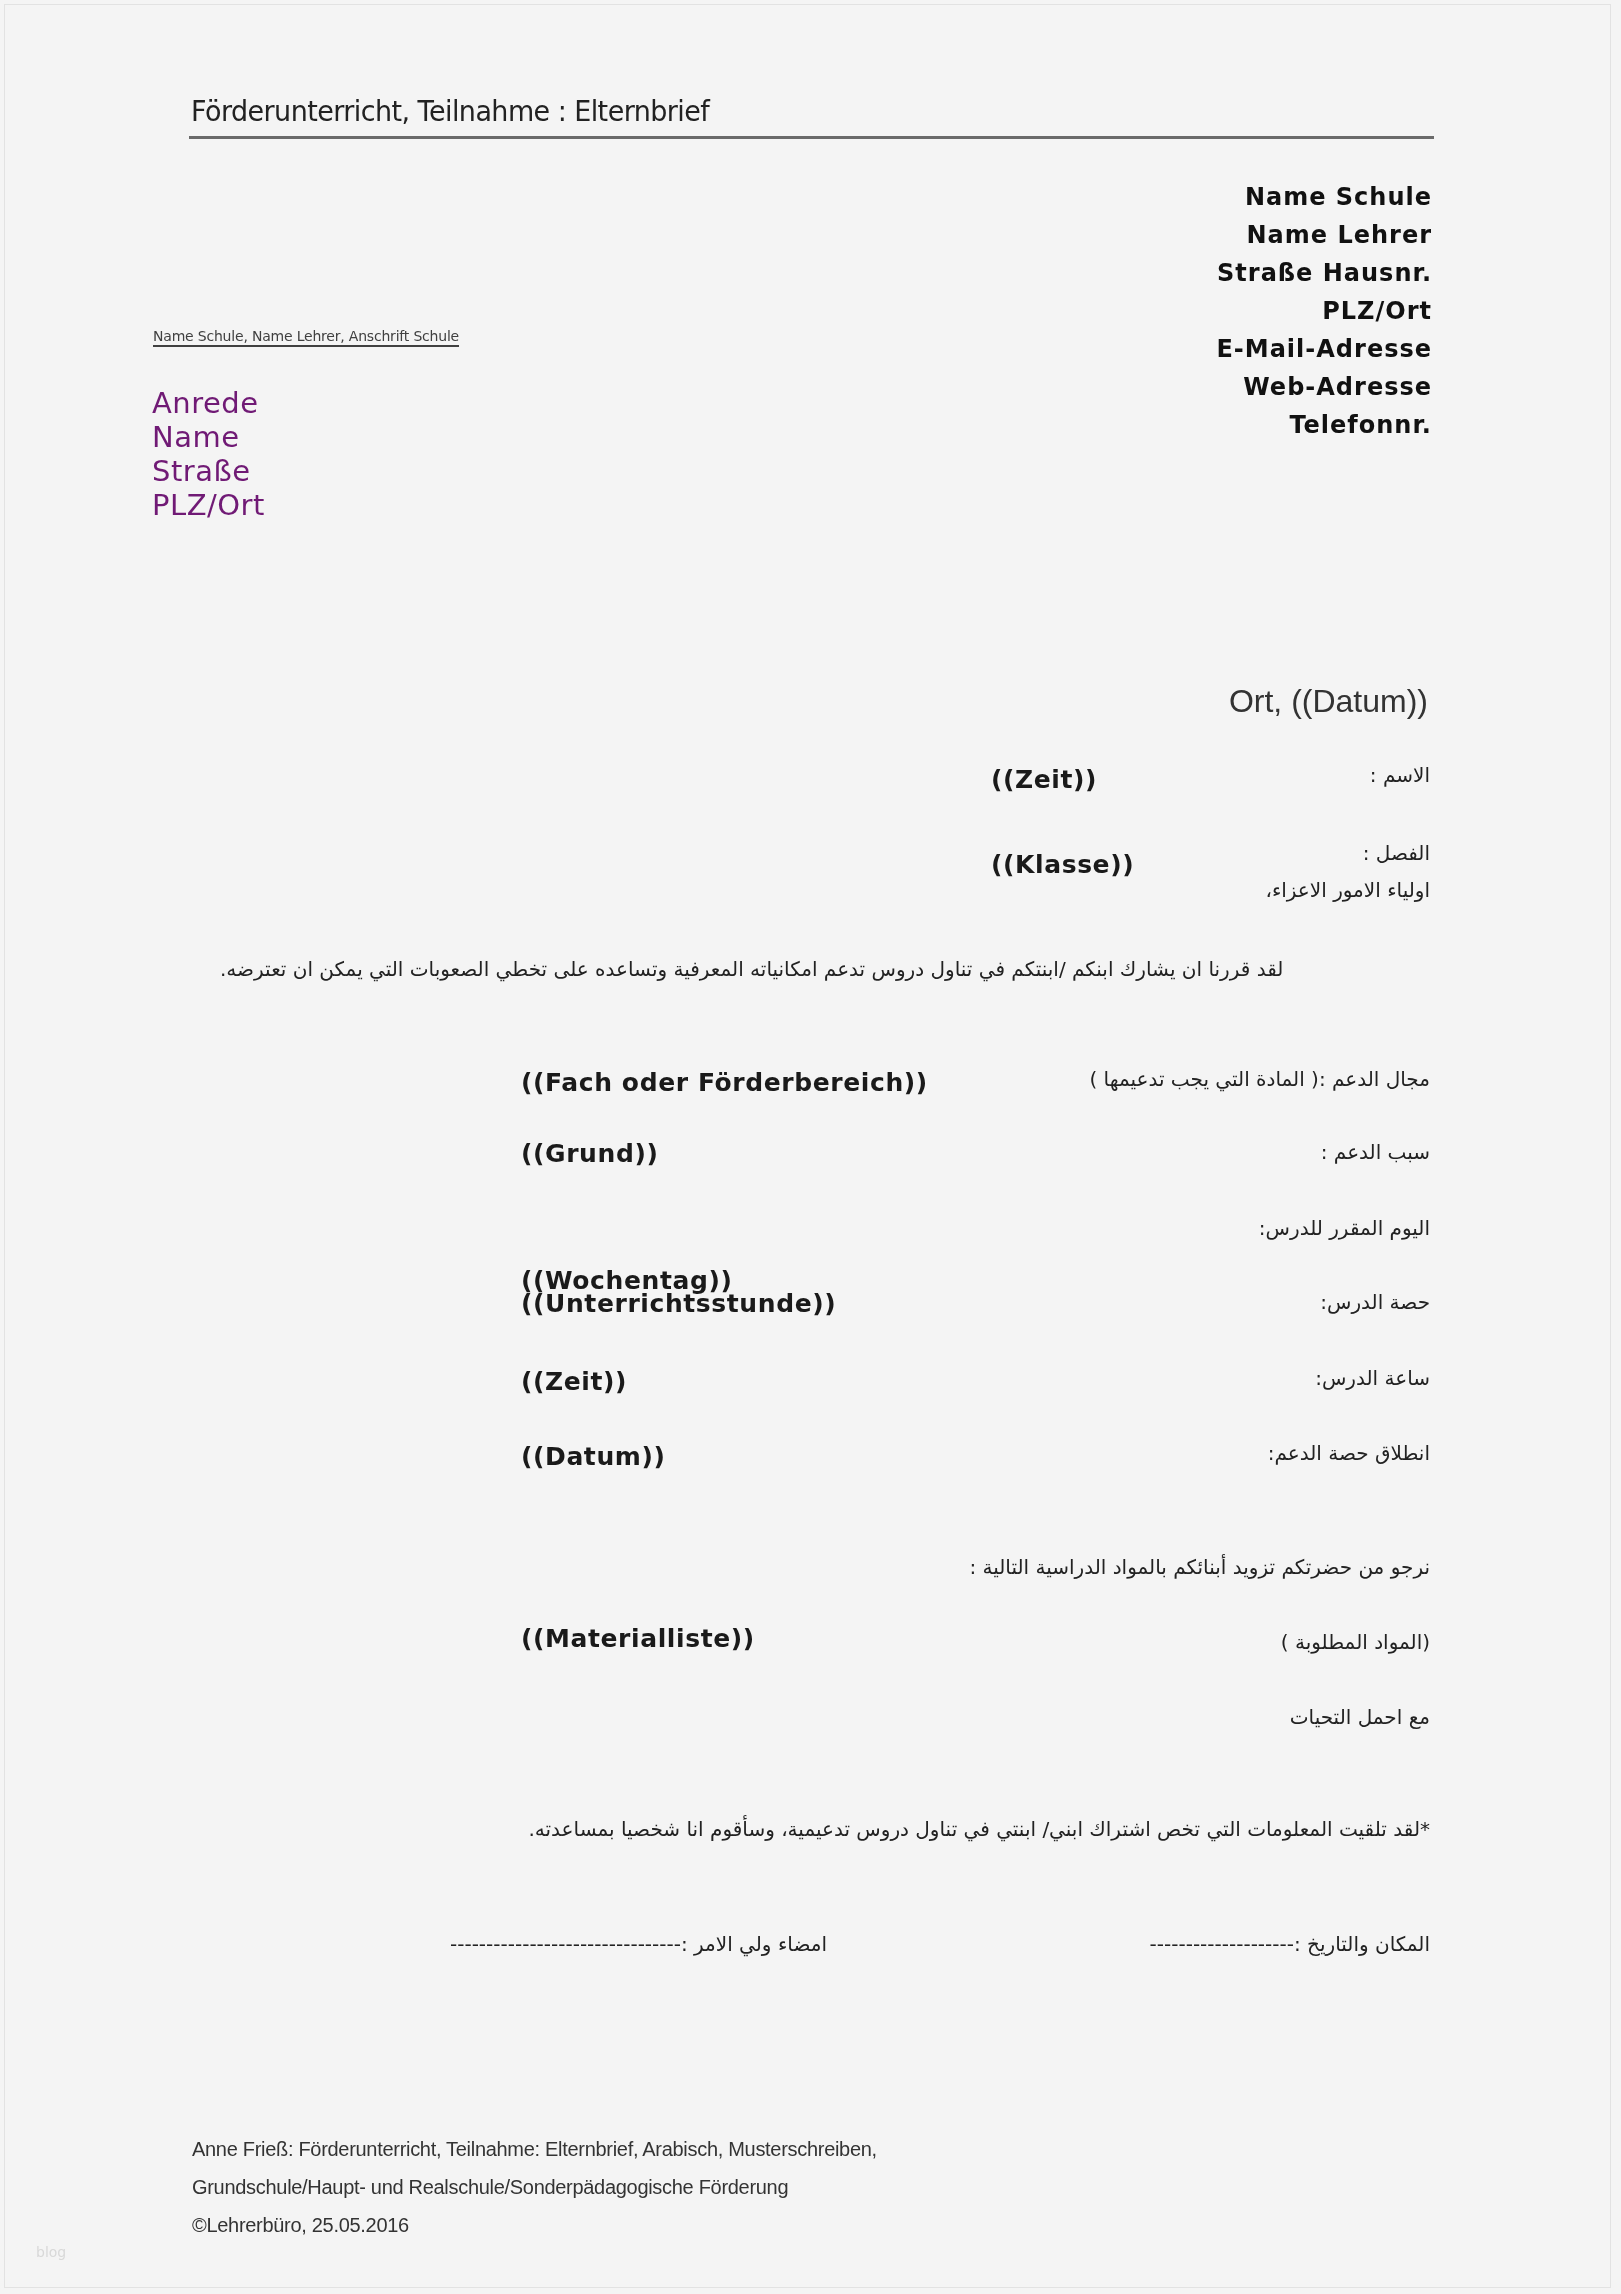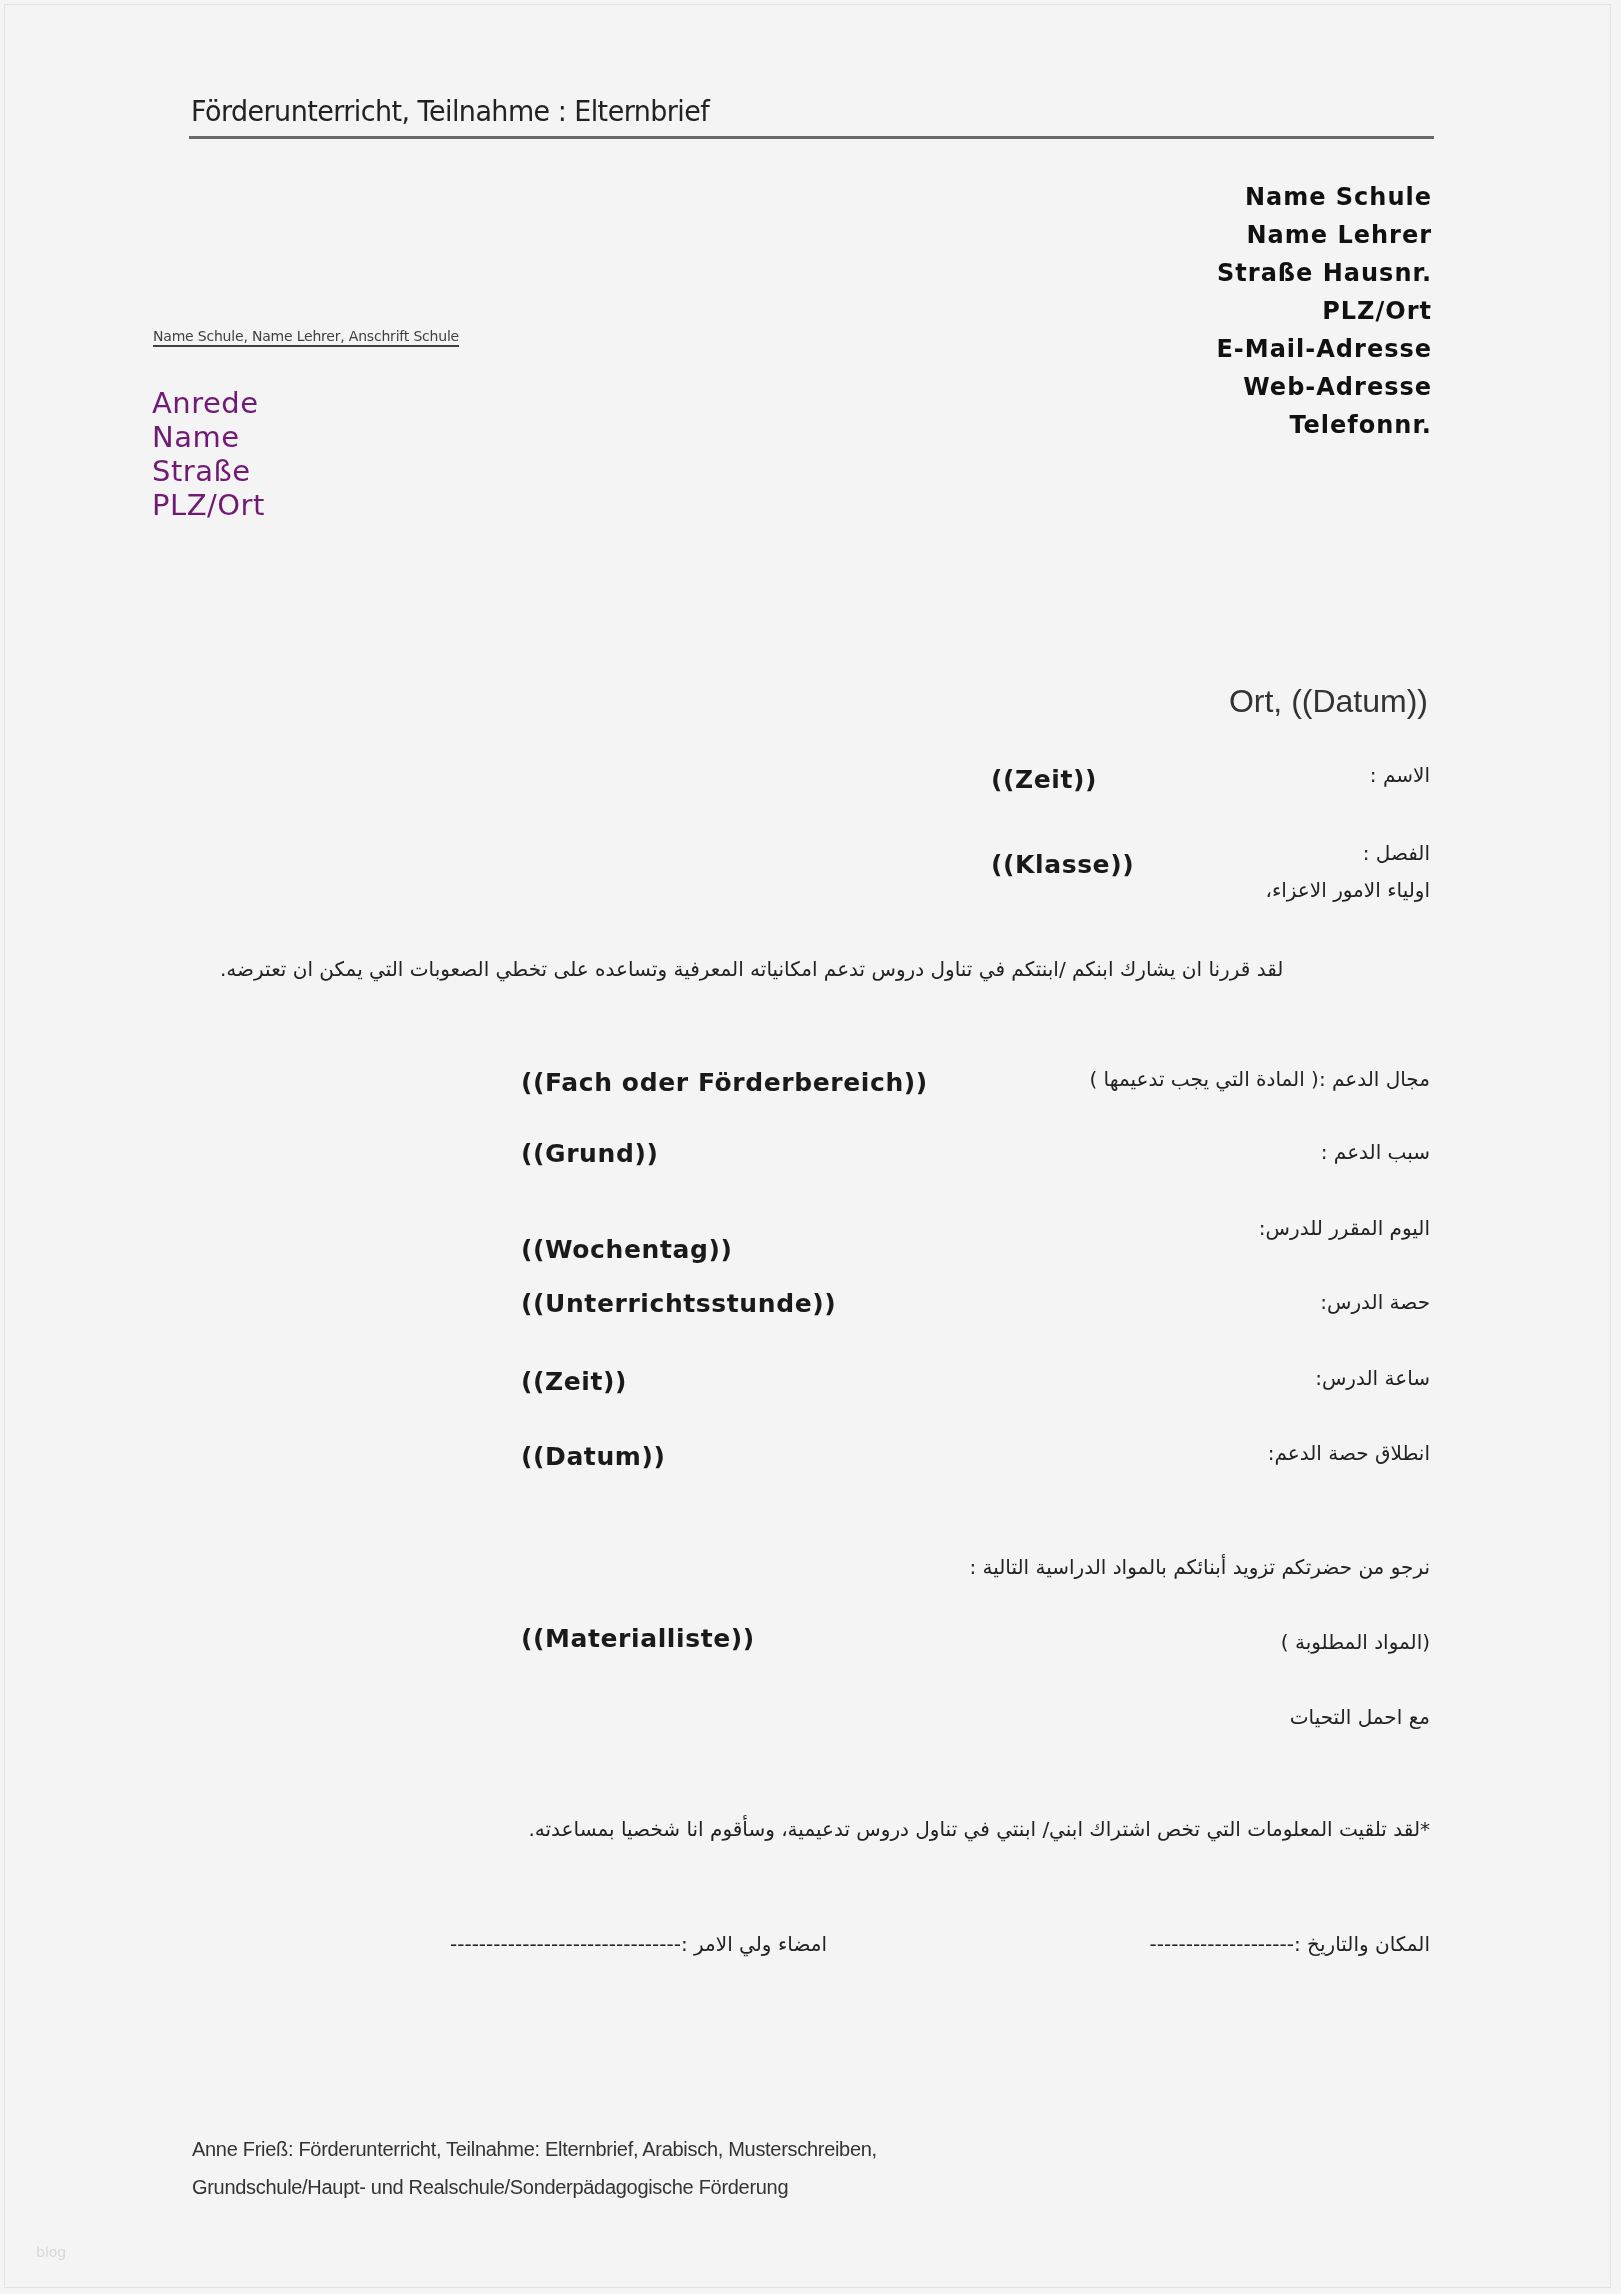--- a/index.html
+++ b/index.html
@@ -93,21 +93,21 @@
 
 <div class="abs ar para" style="top:950px;">لقد قررنا ان يشارك ابنكم /ابنتكم  في تناول دروس تدعم امكانياته المعرفية وتساعده على تخطي الصعوبات التي يمكن ان تعترضه.</div>
 
 <div class="abs ar ar-right" style="top:1067px;">مجال الدعم :( المادة التي يجب تدعيمها )</div>
 <div class="abs placeholder" style="left:521px; top:1068px;">((Fach oder Förderbereich))</div>
 
 <div class="abs ar ar-right" style="top:1140px;">سبب الدعم :</div>
 <div class="abs placeholder" style="left:521px; top:1139px;">((Grund))</div>
 
 <div class="abs ar ar-right" style="top:1216px;">اليوم المقرر للدرس:</div>
-<div class="abs placeholder" style="left:521px; top:1235px;">((Wochentag))</div>
+<div class="abs placeholder" style="left:521px; top:1266px;">((Wochentag))</div>
 
 <div class="abs ar ar-right" style="top:1290px;">حصة الدرس:</div>
 <div class="abs placeholder" style="left:521px; top:1289px;">((Unterrichtsstunde))</div>
 
 <div class="abs ar ar-right" style="top:1366px;">ساعة الدرس:</div>
 <div class="abs placeholder" style="left:521px; top:1367px;">((Zeit))</div>
 
 <div class="abs ar ar-right" style="top:1441px;">انطلاق حصة الدعم:</div>
 <div class="abs placeholder" style="left:521px; top:1442px;">((Datum))</div>
 
@@ -118,16 +118,17 @@
 <div class="abs ar ar-right" style="top:1705px;">مع احمل التحيات</div>
 
 <div class="abs ar ar-right" style="top:1817px;">*لقد تلقيت المعلومات التي تخص اشتراك ابني/ ابنتي في تناول دروس تدعيمية، وسأقوم انا شخصيا بمساعدته.</div>
 
 <div class="abs ar ar-right" style="top:1932px;">المكان والتاريخ :--------------------</div>
 <div class="abs ar" style="right:794px; top:1932px;">امضاء ولي الامر :--------------------------------</div>
 
 <div class="abs footer-block">
   <div class="footer-line">Anne Frieß: Förderunterricht, Teilnahme: Elternbrief, Arabisch, Musterschreiben,</div>
   <div class="footer-line">Grundschule/Haupt- und Realschule/Sonderpädagogische Förderung</div>
+  <div class="footer-line">©Lehrerbüro, 25.05.2016</div>
 </div>
 
 <div class="abs watermark">blog</div>
 
 
 </body></html>

